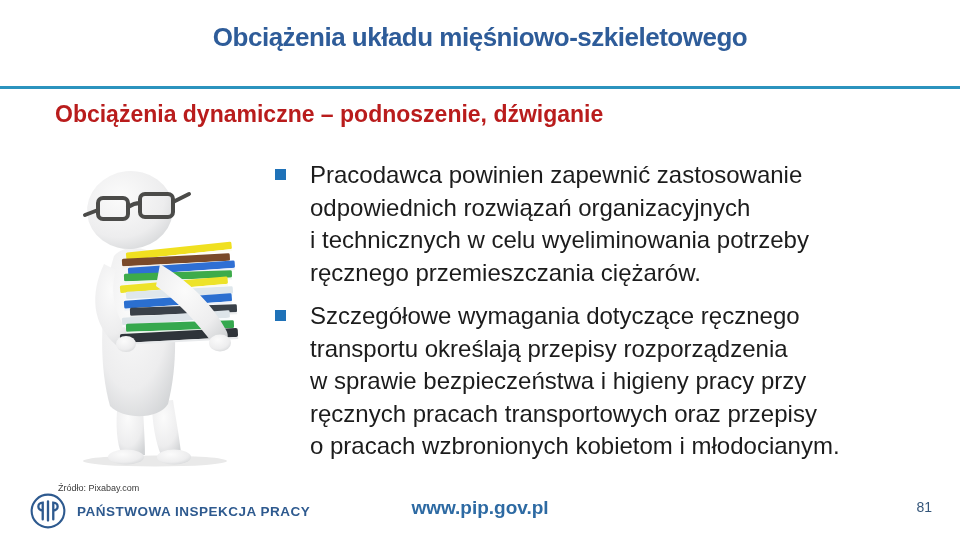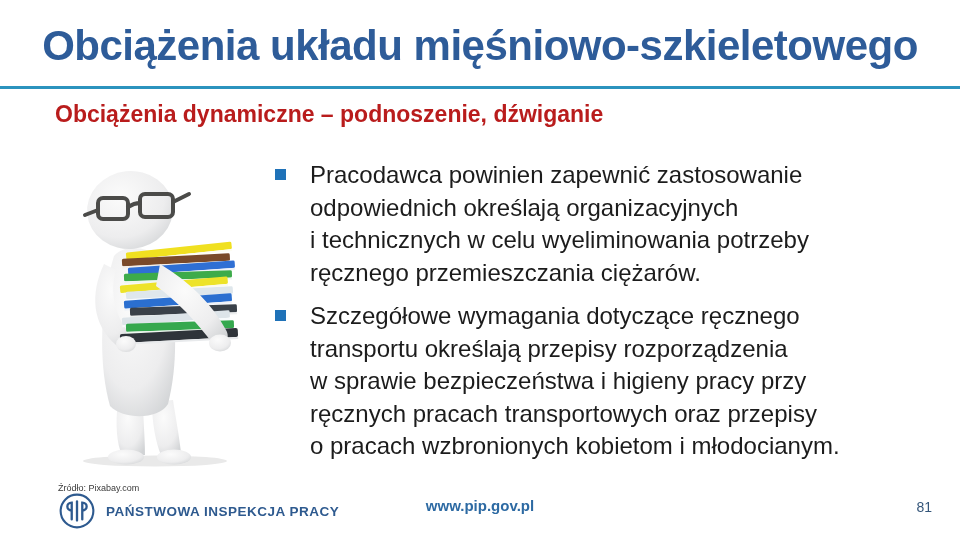--- a/index.html
+++ b/index.html
@@ -2,44 +2,44 @@
 <html><head>
 <meta charset="utf-8">
 <style>
   html,body { margin:0; padding:0; background:#888; }
   #slide {
     position:relative; width:960px; height:540px; background:#ffffff;
     font-family:"Liberation Sans", sans-serif; overflow:hidden; margin:0 auto;
   }
   .title {
     position:absolute; top:22px; left:0; width:960px; text-align:center;
-    font-size:42px; font-weight:bold; color:#2e5c99; margin:0; letter-spacing:-0.5px;
+    font-size:26px; font-weight:bold; color:#2e5c99; margin:0; letter-spacing:-0.5px;
   }
   .divider { position:absolute; top:86px; left:0; width:960px; height:3px; background:#2b93be; }
   .subtitle {
     position:absolute; top:101px; left:55px; margin:0;
     font-size:23px; font-weight:bold; color:#b91c1c;
   }
   .figure { position:absolute; left:60px; top:152px; width:210px; height:315px; }
   .figure svg { width:100%; height:100%; display:block; }
   .caption { position:absolute; left:58px; top:483px; font-size:9px; color:#3a3a3a; }
   .bullets { position:absolute; left:275px; top:159px; width:618px; }
   .bullet-item { display:flex; align-items:flex-start; margin-bottom:11px; }
   .bullet-marker { flex:none; width:11px; height:11px; background:#1f72b8; margin-top:10px; margin-right:24px; }
   .bullet-text {
     font-size:24px; line-height:32.5px; color:#1c1c1c; white-space:pre-line;
   }
-  .logo { position:absolute; left:58px; top:492px; display:flex; align-items:center; }
+  .logo { position:absolute; left:29px; top:492px; display:flex; align-items:center; }
   .logo svg { width:38px; height:38px; display:block; }
   .logo-text {
     margin-left:10px; font-size:13.5px; font-weight:bold; color:#2e5a8f; letter-spacing:0.5px;
   }
   .website {
     position:absolute; left:0; top:497px; width:960px; text-align:center;
-    font-size:15px; font-weight:bold; color:#2d6aa3; text-decoration:none;
+    font-size:19px; font-weight:bold; color:#2d6aa3; text-decoration:none;
   }
   .page-number { position:absolute; right:28px; top:499px; font-size:14px; color:#35567a; }
 </style>
 </head>
 <body>
 
 <div id="slide">
 
   <h1 class="title">Obciążenia układu mięśniowo-szkieletowego</h1>
   <div class="divider"></div>
@@ -129,21 +129,21 @@
       <ellipse cx="160" cy="191" rx="11" ry="8.5" fill="url(#gBody)"></ellipse>
       <ellipse cx="66" cy="192" rx="10" ry="8" fill="url(#gBody)"></ellipse>
     </svg>
   </div>
   <div class="caption">Źródło: Pixabay.com</div>
 
   <div class="bullets">
     <div class="bullet-item">
       <span class="bullet-marker"></span>
       <span class="bullet-text">Pracodawca powinien zapewnić zastosowanie
-odpowiednich określają organizacyjnych
+odpowiednich rozwiązań organizacyjnych
 i technicznych w celu wyeliminowania potrzeby
 ręcznego przemieszczania ciężarów.</span>
     </div>
     <div class="bullet-item">
       <span class="bullet-marker"></span>
       <span class="bullet-text">Szczegółowe wymagania dotyczące ręcznego
 transportu określają przepisy rozporządzenia
 w sprawie bezpieczeństwa i higieny pracy przy
 ręcznych pracach transportowych oraz przepisy
 o pracach wzbronionych kobietom i młodocianym.</span>

